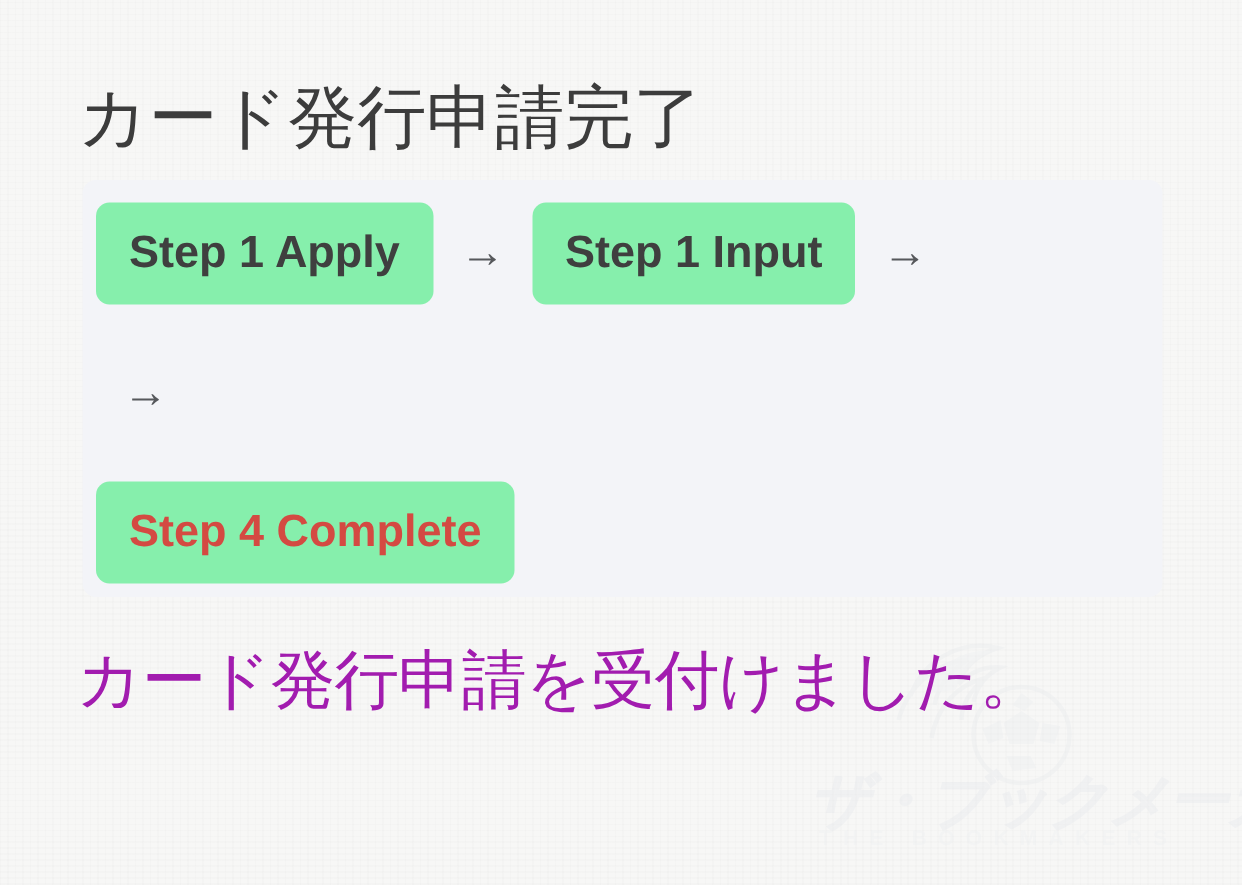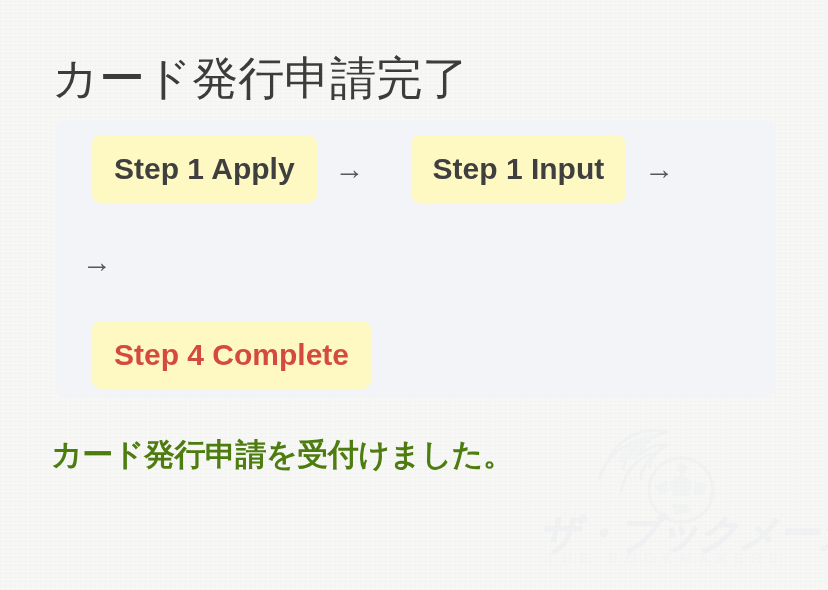--- a/index.html
+++ b/index.html
@@ -93,55 +93,54 @@
   }
   .step-row {
     display: flex;
     align-items: center;
     height: 68px;
     margin-bottom: 25px;
   }
   .step-row:last-child { margin-bottom: 0; }
 
   .step-chip {
-    background: #fef9c3;
+    background: #86efac;
     border-radius: 9px;
     height: 68px;
     display: flex;
     align-items: center;
     padding: 0 22px;
     box-sizing: border-box;
     font-size: 30px;
     font-weight: bold;
     color: #3f3f3f;
     white-space: nowrap;
-    margin-left: 28px;
   }
   .step-chip.done { color: #3f3f3f; }
   .step-chip.current { color: #d44a42; text-align: center; }
 
   .step-arrow {
     font-size: 30px;
     color: #56585c;
     margin: 0 16px;
     line-height: 1;
     display: flex;
     align-items: center;
     justify-content: center;
     width: 34px;
   }
 
   
   #message-block {
     position: absolute;
     left: 51px;
     top: 432px;
-    font-size: 31px;
-    font-weight: bold;
-    color: #4d7c0f;
+    font-size: 43px;
+    font-weight: normal;
+    color: #a21caf;
     line-height: 45px;
     letter-spacing: -0.5px;
     white-space: nowrap;
   }
   #message-block .msg-line { display: block; }
 </style>
 </head>
 <body>
 
 <div id="page-texture"></div>

